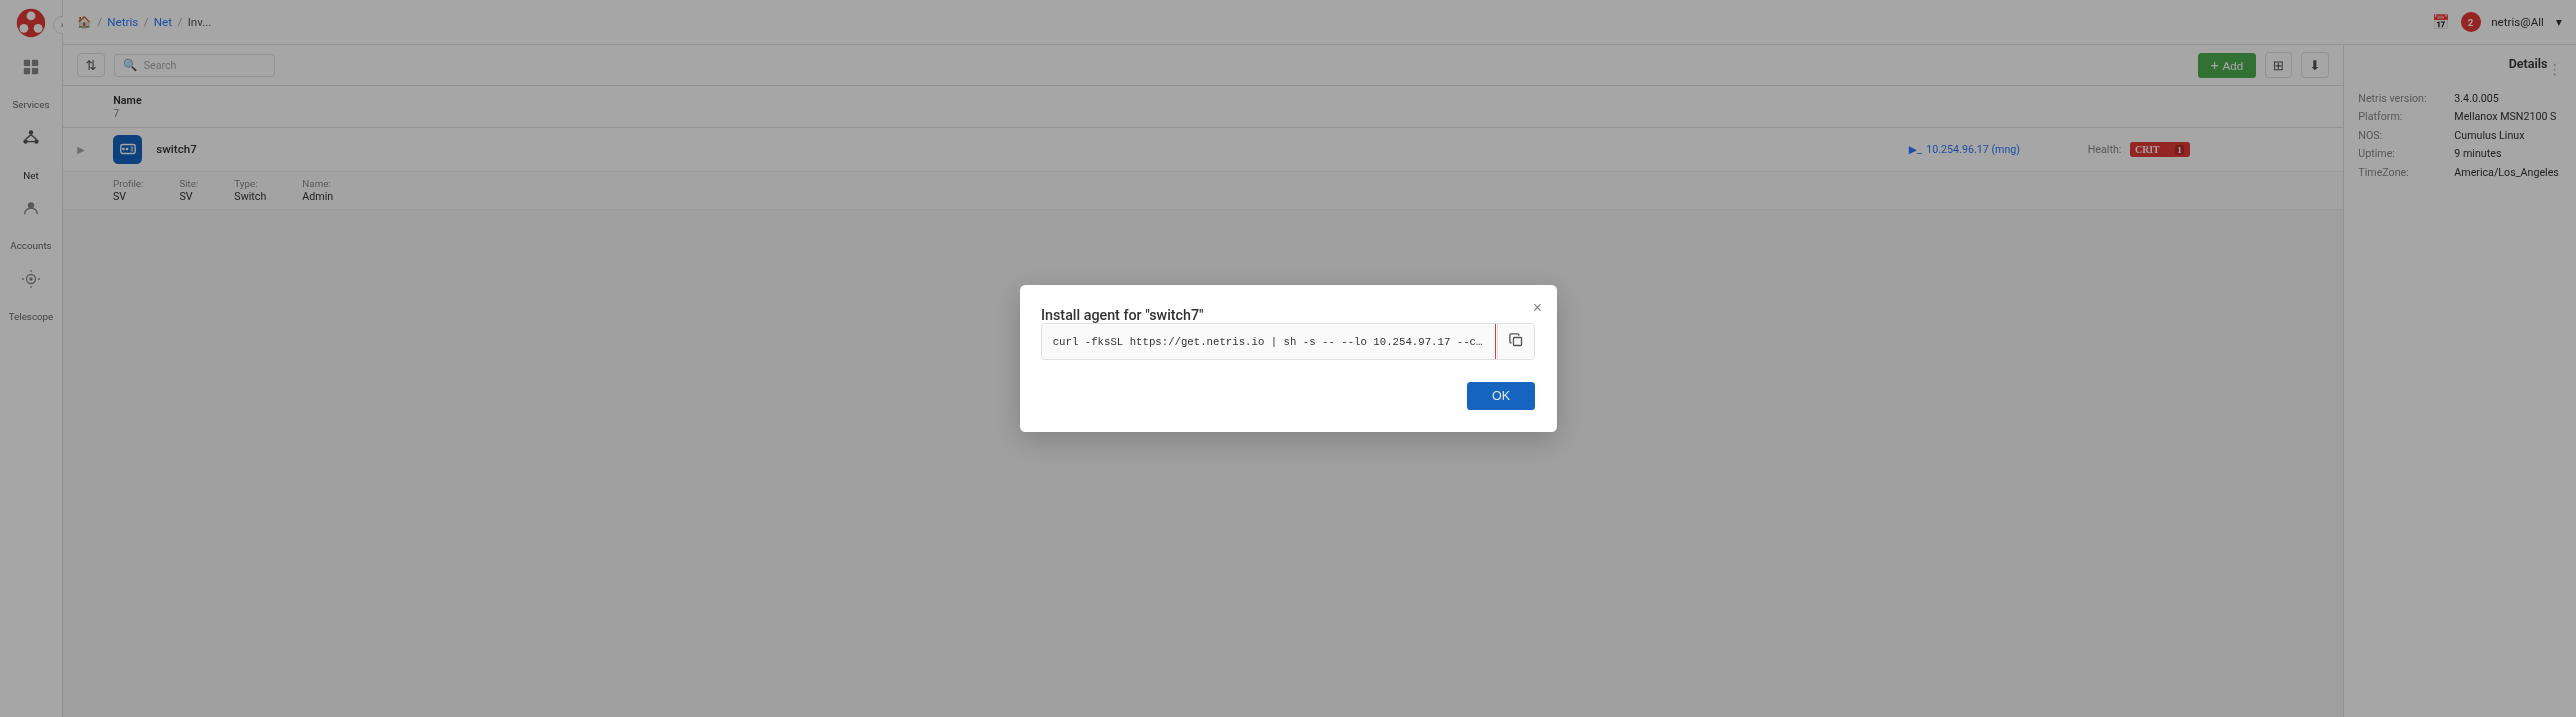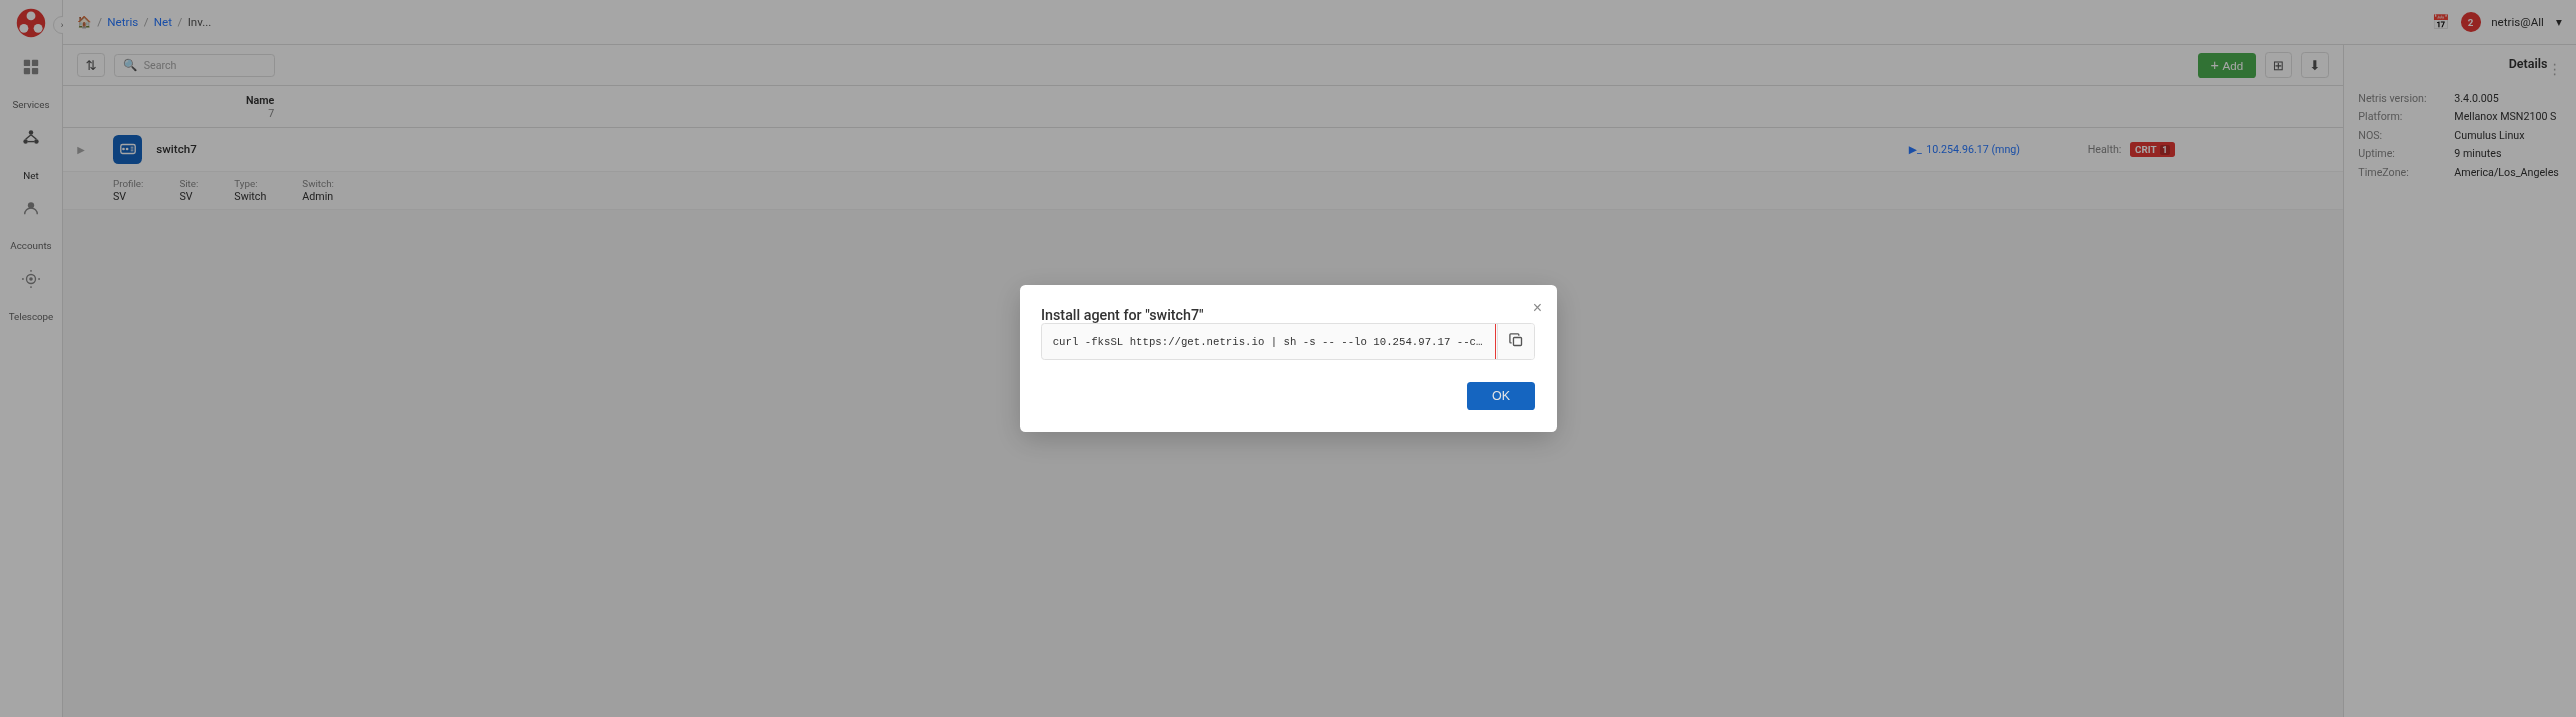--- a/index.html
+++ b/index.html
@@ -185,21 +185,20 @@
     
     .table-header {
       display: grid;
       grid-template-columns: 36px 161px 1fr 179px 134px 107px;
       padding: 7.2px 14.3px;
       background: #fff;
       border-bottom: 0.9px solid #e0e0e0;
       font-weight: 600;
       color: #333;
       font-size: 10.7px;
-      text-align: right;
     }
     .table-row {
       display: grid;
       grid-template-columns: 36px 161px 1fr 179px 134px 107px;
       padding: 7.2px 14.3px;
       background: #fff;
       border-bottom: 0.9px solid #f0f0f0;
       align-items: center;
     }
     .device-name {
@@ -231,21 +230,22 @@
     .detail-value { color: #333; }
     .crit-badge {
       background: #e53935;
       color: #fff;
       border-radius: 2.7px;
       padding: 1.8px 5.4px;
       font-size: 9.8px;
       font-weight: bold;
       display: inline-flex;
       align-items: center;
-      gap: 3px;
+      gap: 15px;
+      font-family: Liberation Serif, serif;
     }
     .mgmt-ip {
       display: flex;
       align-items: center;
       gap: 4.5px;
       color: #2979ff;
       font-size: 10.7px;
     }
 
     
@@ -527,21 +527,21 @@
         </div>
         <div class="detail-pair">
           <span class="detail-label">Site:</span>
           <span class="detail-value">SV</span>
         </div>
         <div class="detail-pair">
           <span class="detail-label">Type:</span>
           <span class="detail-value">Switch</span>
         </div>
         <div class="detail-pair">
-          <span class="detail-label">Switch:</span>
+          <span class="detail-label">Name:</span>
           <span class="detail-value">Admin</span>
         </div>
       </div>
     </div>
   </div>
 
   <div class="details-panel">
     <div style="display:flex;align-items:center;justify-content:flex-end;margin-bottom:10.7px">
       <span class="details-title">Details</span>
       <span class="details-more">⋮</span>

